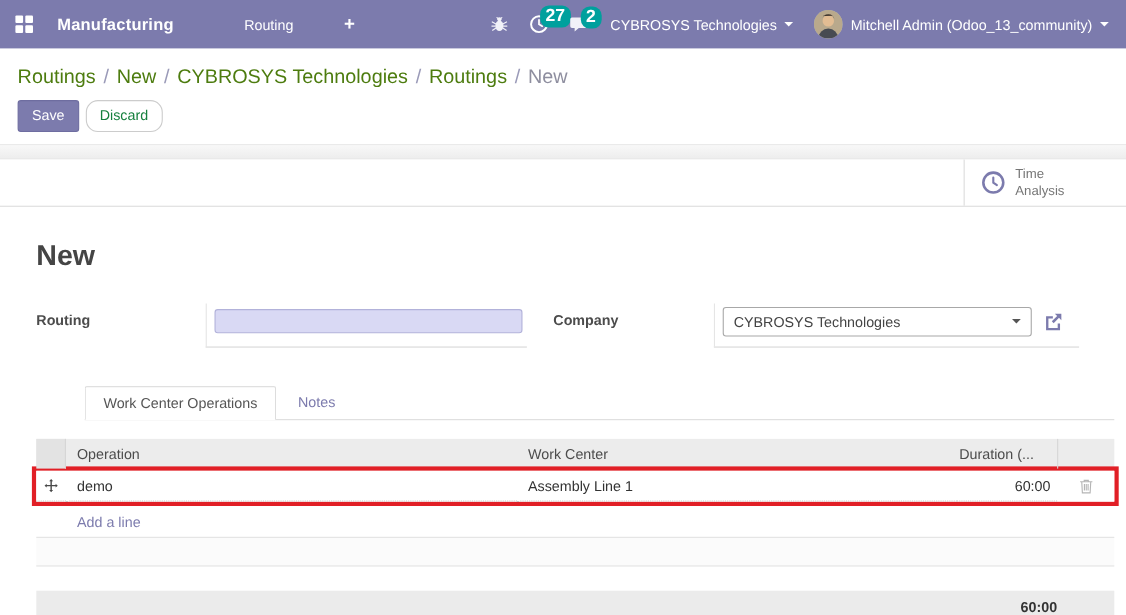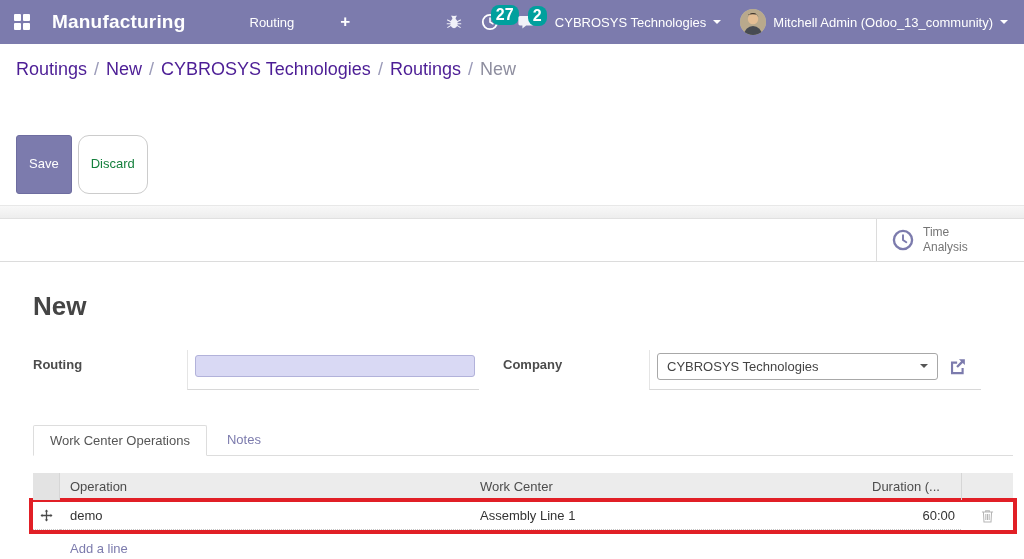--- a/index.html
+++ b/index.html
@@ -10,44 +10,44 @@
   }
 
   
   .navbar {
     height:44px; background:#7c7bad; color:#fff;
     display:flex; align-items:center; padding:0 16px 0 14px;
   }
   .apps-icon { width:16px; height:16px; display:grid;
     grid-template-columns:7px 7px; grid-template-rows:7px 7px; gap:2px; cursor:pointer; }
   .apps-icon i { background:#fff; border-radius:1px; display:block; }
-  .brand { font-size:19px; font-weight:700; margin-left:22px; cursor:pointer; letter-spacing:.2px; }
+  .brand { font-size:15px; font-weight:700; margin-left:22px; cursor:pointer; letter-spacing:.2px; }
   .nav-menu-item { font-size:13px; margin-left:64px; cursor:pointer; }
   .nav-plus { font-size:17px; font-weight:700; margin-left:46px; cursor:pointer; }
   .nav-right { margin-left:auto; display:flex; align-items:center; gap:19px; }
   .sysicon { position:relative; display:flex; align-items:center; cursor:pointer; }
   .badge {
     position:absolute; top:-8px; left:10px; background:#00a09d; color:#fff;
     font-size:16px; line-height:1; padding:2px 5px; border-radius:8px; font-weight:700;
   }
   .nav-drop { display:flex; align-items:center; gap:7px; font-size:13px; cursor:pointer; }
   .caret { width:0; height:0; border-left:4px solid transparent;
     border-right:4px solid transparent; border-top:4px solid #fff; display:inline-block; }
   .avatar { width:26px; height:26px; border-radius:50%; overflow:hidden; flex:none;
     background:#aeb6bf; display:block; }
 
   
   .control-panel { padding:15px 16px 11px; }
   .breadcrumb { font-size:18px; color:#7c7bad; }
-  .breadcrumb .bc-link { color:#4c1d95; cursor:pointer; }
+  .breadcrumb .bc-link { color:#4d7c0f; cursor:pointer; }
   .breadcrumb .bc-sep { color:#9a9ab8; margin:0 7px; }
   .breadcrumb .bc-active { color:#8e8e9f; }
   .cp-buttons { margin-top:11px; display:flex; gap:6px; }
-  .btn { font-size:13px; padding:20px 12px; border-radius:3px; border:1px solid transparent;
-    cursor:pointer; font-family:inherit; line-height:1.3;margin-top:44px; }
+  .btn { font-size:13px; padding:5px 12px; border-radius:3px; border:1px solid transparent;
+    cursor:pointer; font-family:inherit; line-height:1.3; }
   .btn-primary { background:#7c7bad; border-color:#6e6da0; color:#fff; }
   .btn-secondary { background:#fff; border-color:#ccc; color:#15803d;border-radius:11px; }
 
   
   .status-strip { height:14px; background:linear-gradient(#f8f8f8,#ededed);
     border-top:1px solid #e8e8e8; border-bottom:1px solid #e0e0e0; }
   .button-box { height:43px; display:flex; justify-content:flex-end;
     border-bottom:1px solid #dcdcdc; background:#fff;padding-left:40px; }
   .stat-button { width:148px; border-left:1px solid #dcdcdc; display:flex;
     align-items:center; gap:9px; padding-left:15px; cursor:pointer; }
@@ -65,21 +65,21 @@
     padding:3px 0 9px 7px; display:flex; align-items:center; gap:10px; }
   .routing-input { width:280px; height:22px; background:#d9d9f4; border:1px solid #b2b2da;
     border-radius:3px; outline:none; padding:0 6px; font:inherit; font-size:13px; color:#333; }
   .select-box { width:281px; height:27px; border:1px solid #a8a8a8; border-radius:3px;
     display:flex; align-items:center; justify-content:space-between; padding:0 9px;
     font-size:13px; color:#444; background:#fff; cursor:pointer; }
   .select-box .caret { border-top-color:#555; }
   .ext-link { color:#7c7bad; cursor:pointer; display:flex; }
 
   
-  .tabs { display:flex; border-bottom:1px solid #ddd; margin-top:34px; font-size:13px; }
+  .tabs { display:flex; border-bottom:1px solid #ddd; margin-top:34px; font-size:13px;margin-left:44px; }
   .tab { padding:7px 16px; cursor:pointer; position:relative; top:1px; }
   .tab-active { color:#555; background:#fff; border:1px solid #ddd; border-bottom:1px solid #fff;
     border-radius:2px 2px 0 0; }
   .tab-inactive { color:#7c7bad; padding:7px 20px; }
 
   
   .olist { margin-top:17px; font-size:13px; }
   .lhead { display:flex; height:27px; background:#ececec; color:#4c4c4c; align-items:stretch; }
   .lhead > div { display:flex; align-items:center; }
   .col-handle { width:27px; flex:none; }

